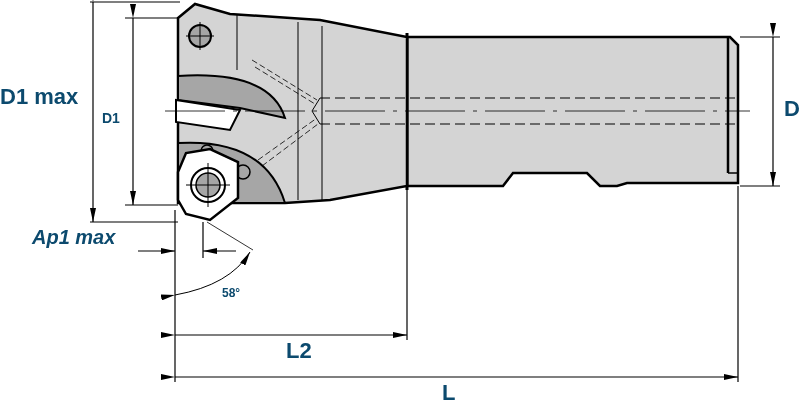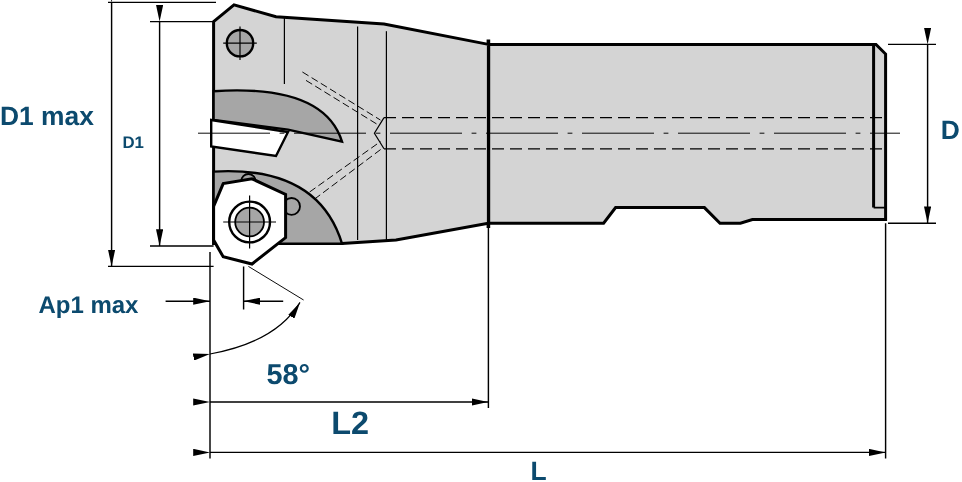--- a/index.html
+++ b/index.html
@@ -92,16 +92,16 @@
 
     <line x1="175" y1="335" x2="407" y2="335" marker-start="url(#ar)" marker-end="url(#ar)"></line>
 
     <line x1="175" y1="377" x2="738" y2="377" marker-start="url(#ar)" marker-end="url(#ar)"></line>
   </g>
 </svg>
 
 <div class="lbl" style="left:0px;top:86px;font-size:22px;">D1 max</div>
 <div class="lbl" style="left:102px;top:111px;font-size:14px;">D1</div>
 <div class="lbl" style="left:784px;top:98px;font-size:22px;">D</div>
-<div class="lbl" style="left:32px;top:245px;font-size:20px;">Ap1 max</div>
-<div class="lbl" style="left:222px;top:301px;font-size:24px;">58°</div>
-<div class="lbl" style="left:276px;top:340px;font-size:27px;">L2</div>
+<div class="lbl" style="left:32px;top:227px;font-size:20px;font-style:italic;">Ap1 max</div>
+<div class="lbl" style="left:222px;top:287px;font-size:12px;">58°</div>
+<div class="lbl" style="left:286px;top:340px;font-size:22px;">L2</div>
 <div class="lbl" style="left:442px;top:382px;font-size:22px;">L</div>
 
 </body></html>

